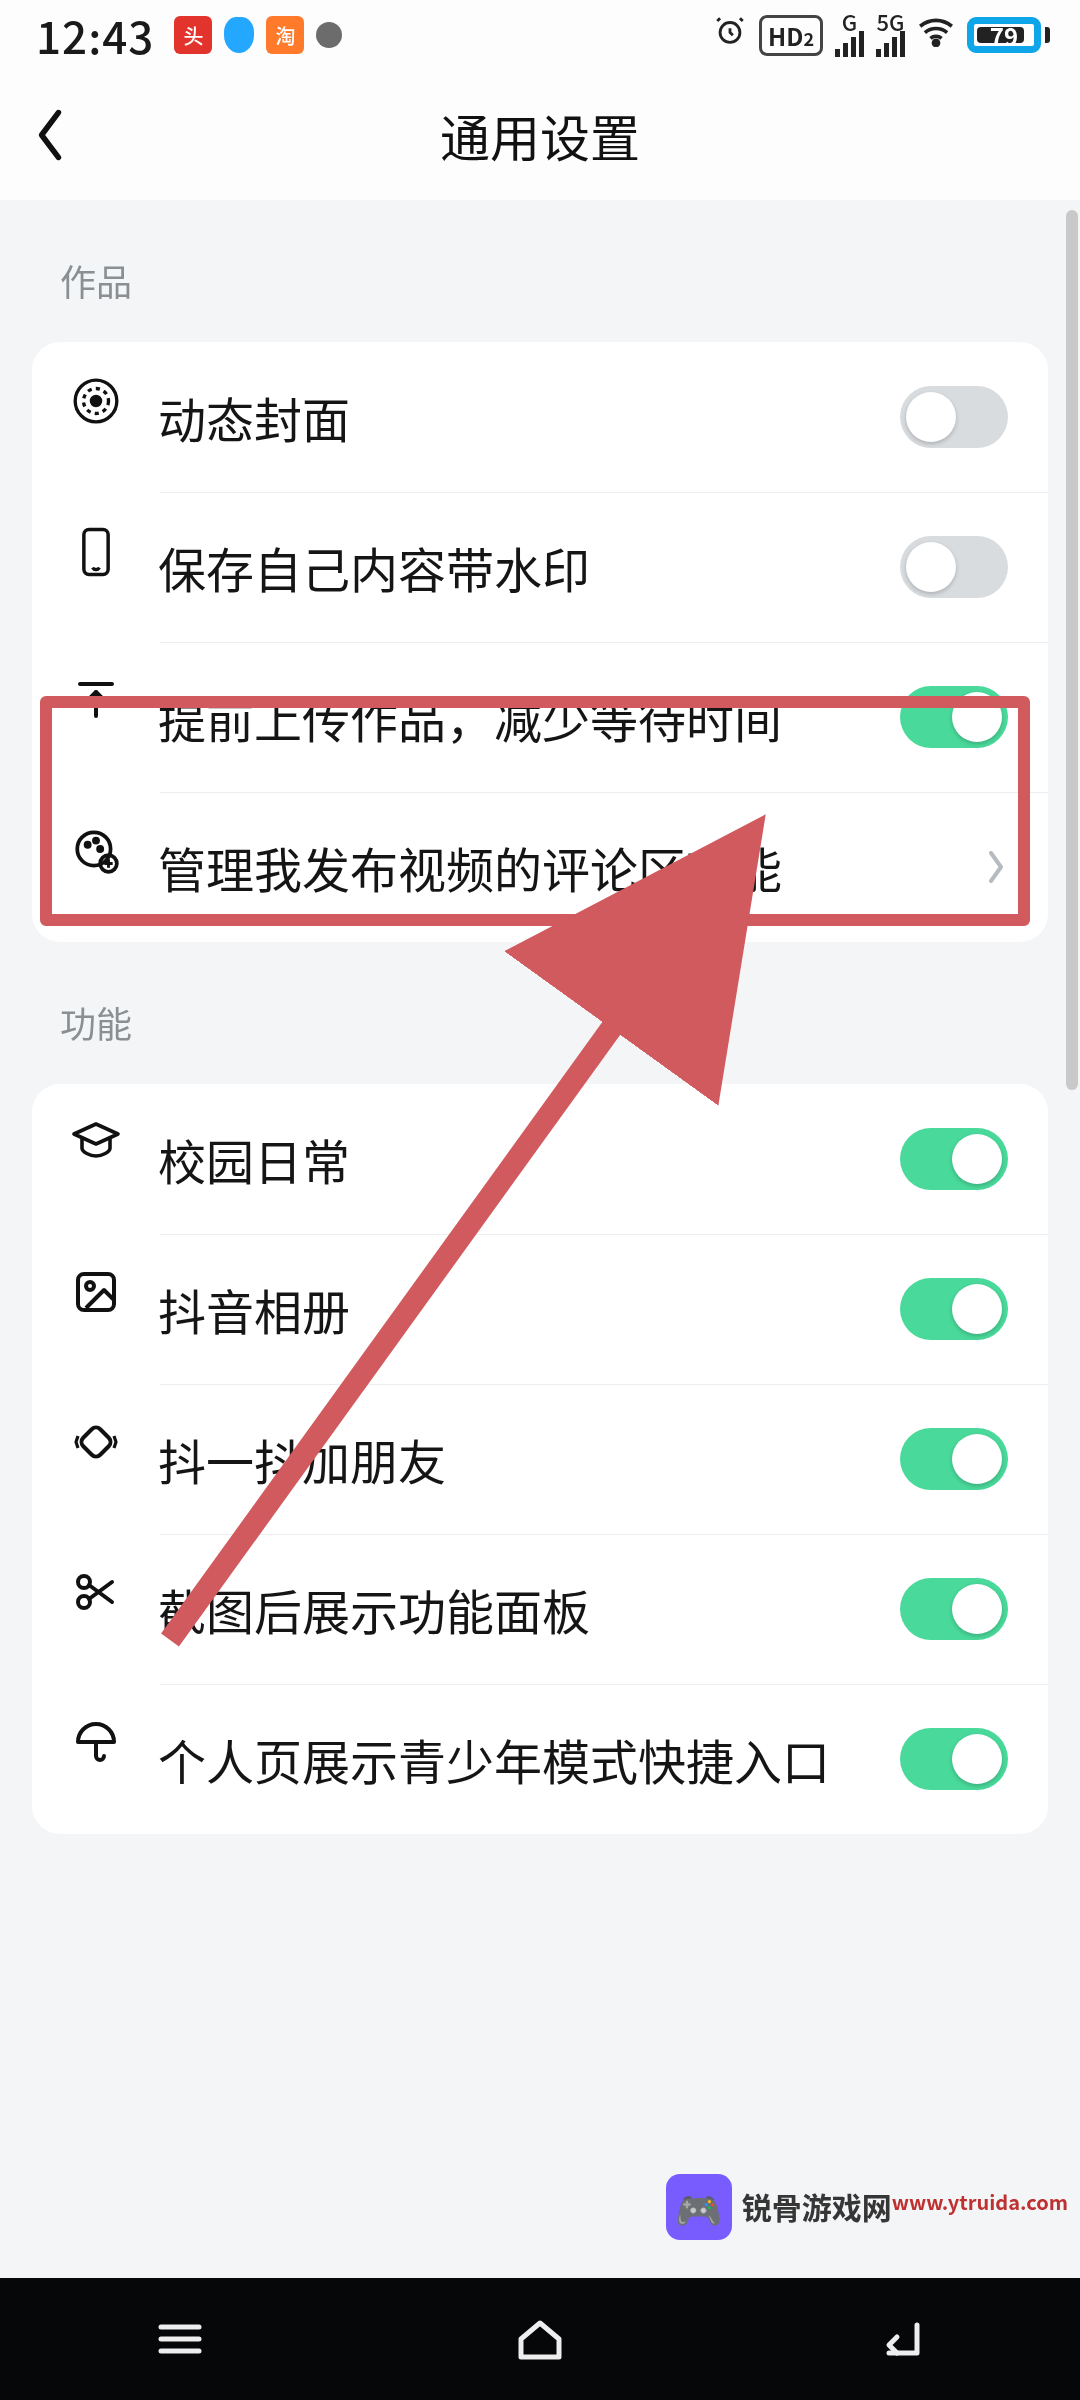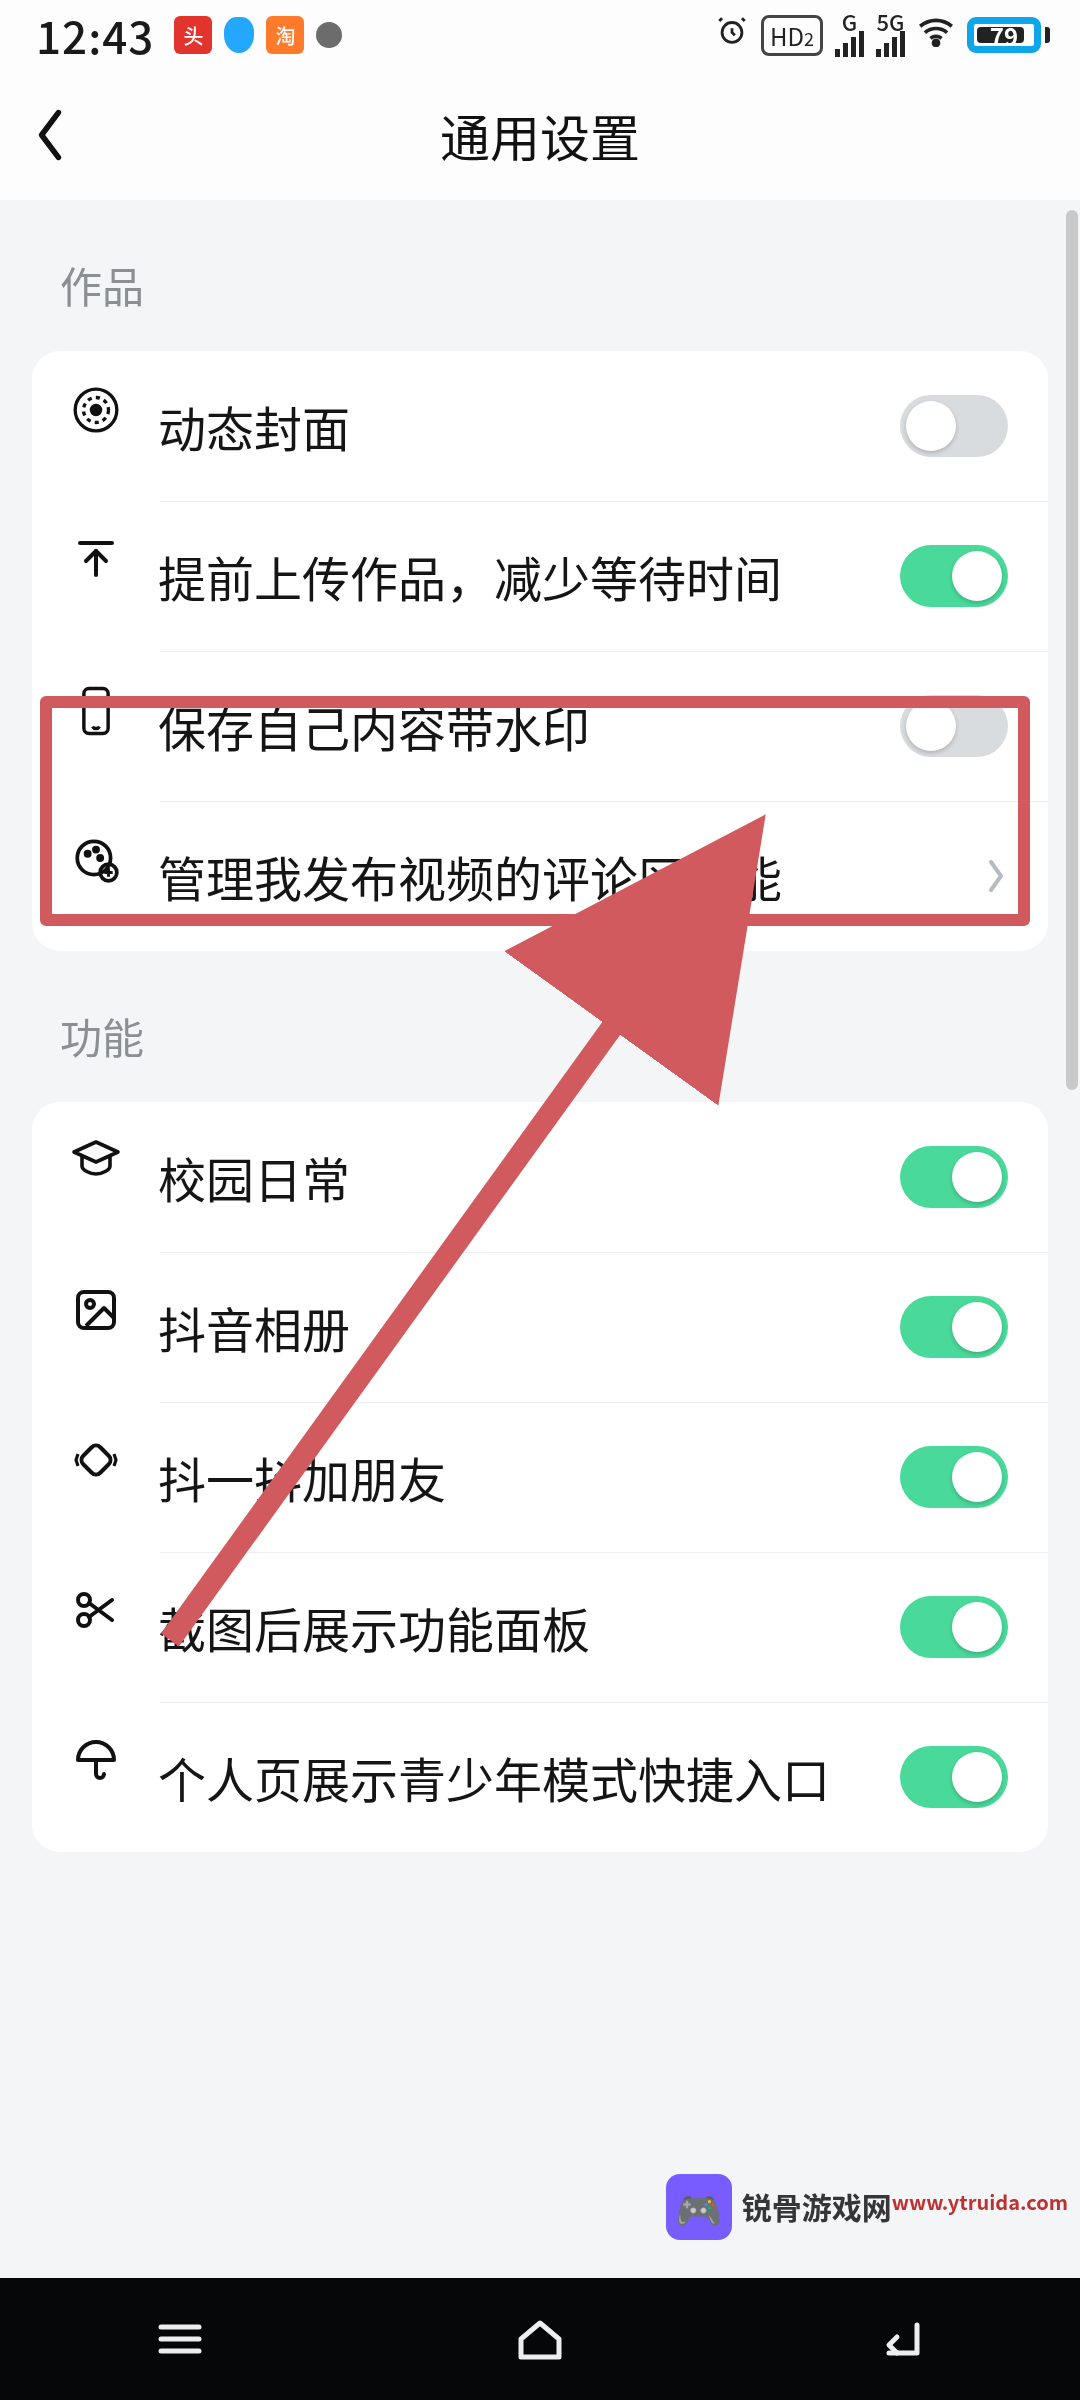--- a/index.html
+++ b/index.html
@@ -23,21 +23,21 @@
     font-weight: 500;
   }
   .status-left { display: flex; align-items: center; gap: 12px; }
   .status-left .clock { font-size: 44px; margin-right: 8px; letter-spacing: 1px; }
   .mini-ico { width: 38px; height: 38px; border-radius: 6px; display:inline-flex; align-items:center; justify-content:center; font-size:20px; color:#fff; }
   .ico-red   { background:#e2332c; }
   .ico-blue  { background:#23a7ff; border-radius:50% 50% 60% 60%; width:30px; height:36px;}
   .ico-orange{ background:#ff7a2b; }
   .ico-dot   { width:26px; height:26px; border-radius:50%; background:#6c6c6c; }
   .status-right { margin-left:auto; display:flex; align-items:center; gap:12px; font-size:28px; color:#222; }
-  .hd-badge { border:3px solid #444; border-radius:8px; padding:0 6px; font-size:24px; font-weight:400; display:flex; align-items:baseline;}
+  .hd-badge { border:3px solid #444; border-radius:8px; padding:0 6px; font-size:24px; font-weight:700; display:flex; align-items:baseline;}
   .hd-badge sub{font-size:18px;}
   .sig-stack { display:flex; flex-direction:column; align-items:center; line-height:0.8; font-size:22px;}
   .sig-bars { display:flex; align-items:flex-end; gap:3px; height:26px; }
   .sig-bars span{ width:5px; background:#222; }
   .sig-bars span:nth-child(1){height:8px} .sig-bars span:nth-child(2){height:14px}
   .sig-bars span:nth-child(3){height:20px} .sig-bars span:nth-child(4){height:26px}
   .batt { display:flex; align-items:center; gap:4px; }
   .batt-body{ width:74px; height:36px; border:7px solid #0ea5e9; border-radius:9px; position:relative; display:flex; align-items:center; justify-content:center; font-size:24px; font-weight:700;}
   .batt-body::before{content:"";position:absolute;left:3px;top:3px;bottom:3px;width:78%;background:#222;border-radius:4px;z-index:0;}
   .batt-body span{position:relative;color:#fff;z-index:1;}
@@ -53,21 +53,21 @@
   }
   .back-btn { width:100px; height:100%; display:flex; align-items:center; justify-content:center; }
   .page-title {
     position:absolute; left:0; right:0; text-align:center;
     font-size:50px; font-weight:400; color:#111;
     pointer-events:none;
   }
 
   
   .section-label {
-    font-size:42px; color:#8a8f94; padding:54px 60px 36px;
+    font-size:36px; color:#8a8f94; padding:54px 60px 36px;
   }
   .card {
     background:#fff;
     border-radius:28px;
     margin:0 32px;
     overflow:hidden;
   }
   .row {
     display:flex;
     align-items:center;
@@ -227,44 +227,44 @@
     <div class="row-label">动态封面</div>
     <div class="row-tail">
       <div class="toggle off">
           <div class="knob"></div>
         </div>
     </div>
   </div>
 
   <div class="row">
     <div class="row-icon">
+      <svg width="44" height="52" viewBox="0 0 24 30" fill="none" stroke="#111" stroke-width="2" stroke-linejoin="round">
+          <rect x="5" y="2" width="14" height="26" rx="3"></rect>
+          <path d="M10 24c1 1.5 3 1.5 4 0"></path>
+        </svg>
+    </div>
+    <div class="row-label">保存自己内容带水印</div>
+    <div class="row-tail">
+      <div class="toggle off">
+          <div class="knob"></div>
+        </div>
+    </div>
+  </div>
+
+  <div class="row">
+    <div class="row-icon">
       <svg width="48" height="48" viewBox="0 0 24 24" fill="none" stroke="#111" stroke-width="2" stroke-linecap="round" stroke-linejoin="round">
           <path d="M4 4h16"></path>
           <path d="M12 20V8"></path>
           <path d="M7 13l5-5 5 5"></path>
         </svg>
     </div>
     <div class="row-label">提前上传作品，减少等待时间</div>
     <div class="row-tail">
       <div class="toggle on">
-          <div class="knob"></div>
-        </div>
-    </div>
-  </div>
-
-  <div class="row">
-    <div class="row-icon">
-      <svg width="44" height="52" viewBox="0 0 24 30" fill="none" stroke="#111" stroke-width="2" stroke-linejoin="round">
-          <rect x="5" y="2" width="14" height="26" rx="3"></rect>
-          <path d="M10 24c1 1.5 3 1.5 4 0"></path>
-        </svg>
-    </div>
-    <div class="row-label">保存自己内容带水印</div>
-    <div class="row-tail">
-      <div class="toggle off">
           <div class="knob"></div>
         </div>
     </div>
   </div>
 
   <div class="row">
     <div class="row-icon">
       <svg width="50" height="50" viewBox="0 0 24 24" fill="none" stroke="#111" stroke-width="1.8">
           <circle cx="11" cy="11" r="8"></circle>
           <circle cx="8" cy="9" r="1" fill="#111"></circle>

